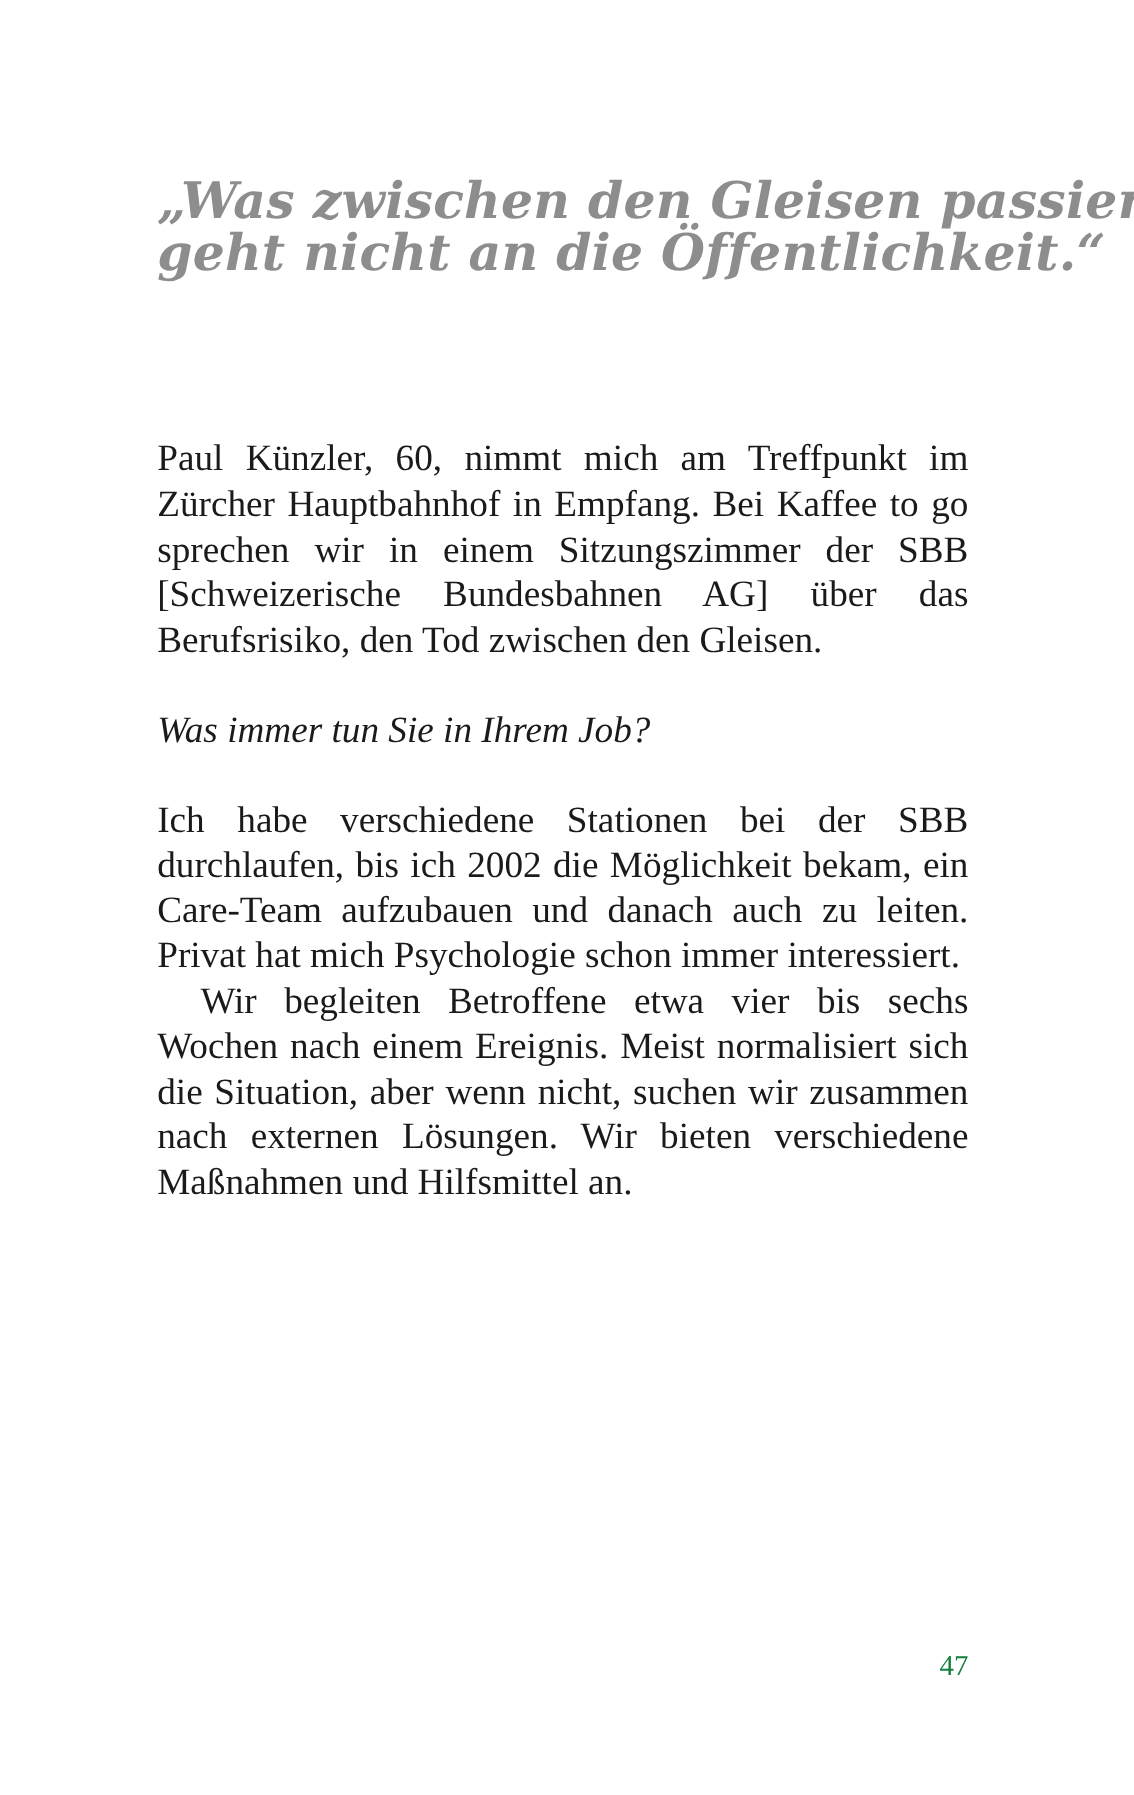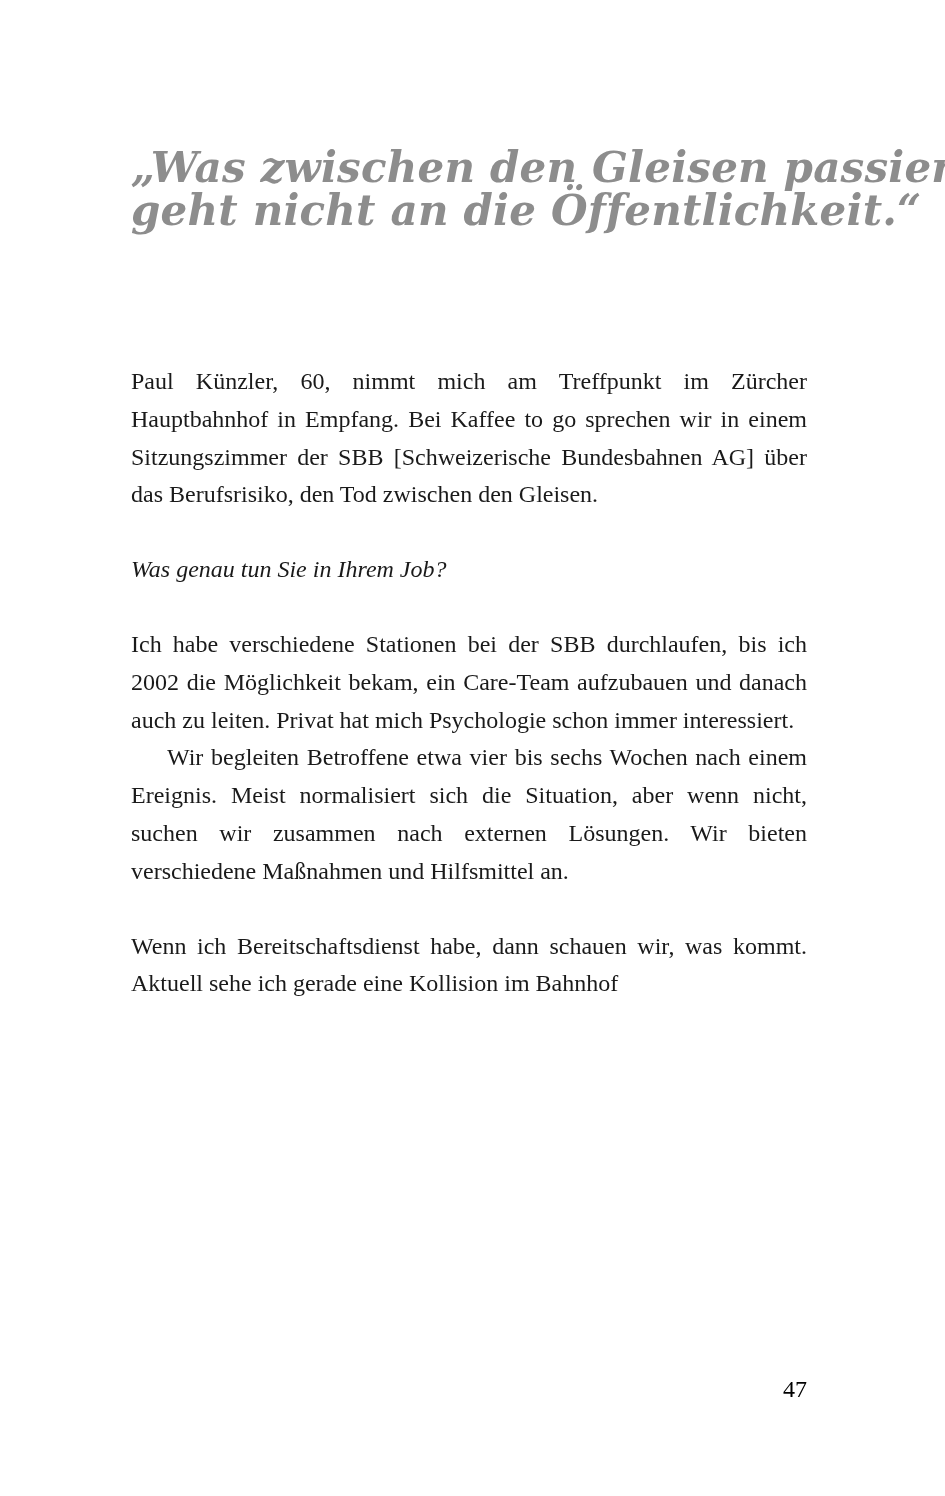--- a/index.html
+++ b/index.html
@@ -39,21 +39,21 @@
     white-space: pre;
   }
   .body {
     position: absolute;
     left: 131px;
     top: 363px;
     width: 676px;
   }
   p {
     margin: 0;
-    font-size: 24px;
+    font-size: 31px;
     line-height: 37.8px;
     text-align: justify;
     text-justify: inter-word;
     hyphens: manual;
   }
   p.lead {
     text-indent: 0;
   }
   p.cont {
     text-indent: 36px;
@@ -63,36 +63,35 @@
     text-align: left;
     text-indent: 0;
   }
   .gap-q-before { margin-top: 37px; }
   .gap-q-after { margin-top: 37px; }
   .page-number {
     position: absolute;
     right: 138px;
     bottom: 93px;
     font-size: 24px;
-    color: #000000;
+    color: #15803d;
     font-family: "Liberation Serif", serif;
   }
 </style>
 </head>
 <body>
 
 <div class="page">
 
   <h1 class="chapter-title">
     <span class="line">„Was zwischen den Gleisen passiert,</span>
     <span class="line">geht nicht an die Öffentlichkeit.“</span>
   </h1>
 
   <div class="body">
     <p class="lead">Paul Künzler, 60, nimmt mich am Treffpunkt im Zürcher Hauptbahnhof in Empfang. Bei Kaffee to go sprechen wir in einem Sitzungszimmer der SBB [Schweizerische Bundesbahnen AG] über das Berufsrisiko, den Tod zwischen den Gleisen.</p>
-    <p class="question gap-q-before">Was genau tun Sie in Ihrem Job?</p>
+    <p class="question gap-q-before">Was immer tun Sie in Ihrem Job?</p>
     <p class="lead gap-q-after">Ich habe verschiedene Stationen bei der SBB durchlaufen, bis ich 2002 die Möglichkeit bekam, ein Care-Team aufzubauen und danach auch zu leiten. Privat hat mich Psychologie schon immer interessiert.</p>
     <p class="cont">Wir begleiten Betroffene etwa vier bis sechs Wochen nach einem Ereignis. Meist normalisiert sich die Situation, aber wenn nicht, suchen wir zusammen nach externen Lösungen. Wir bieten verschiedene Maßnahmen und Hilfsmittel an.</p>
-    <p class="lead gap-q-after">Wenn ich Bereitschaftsdienst habe, dann schauen wir, was kommt. Aktuell sehe ich gerade eine Kollision im Bahnhof</p>
   </div>
 
   <div class="page-number">47</div>
 </div>
 
 </body></html>

